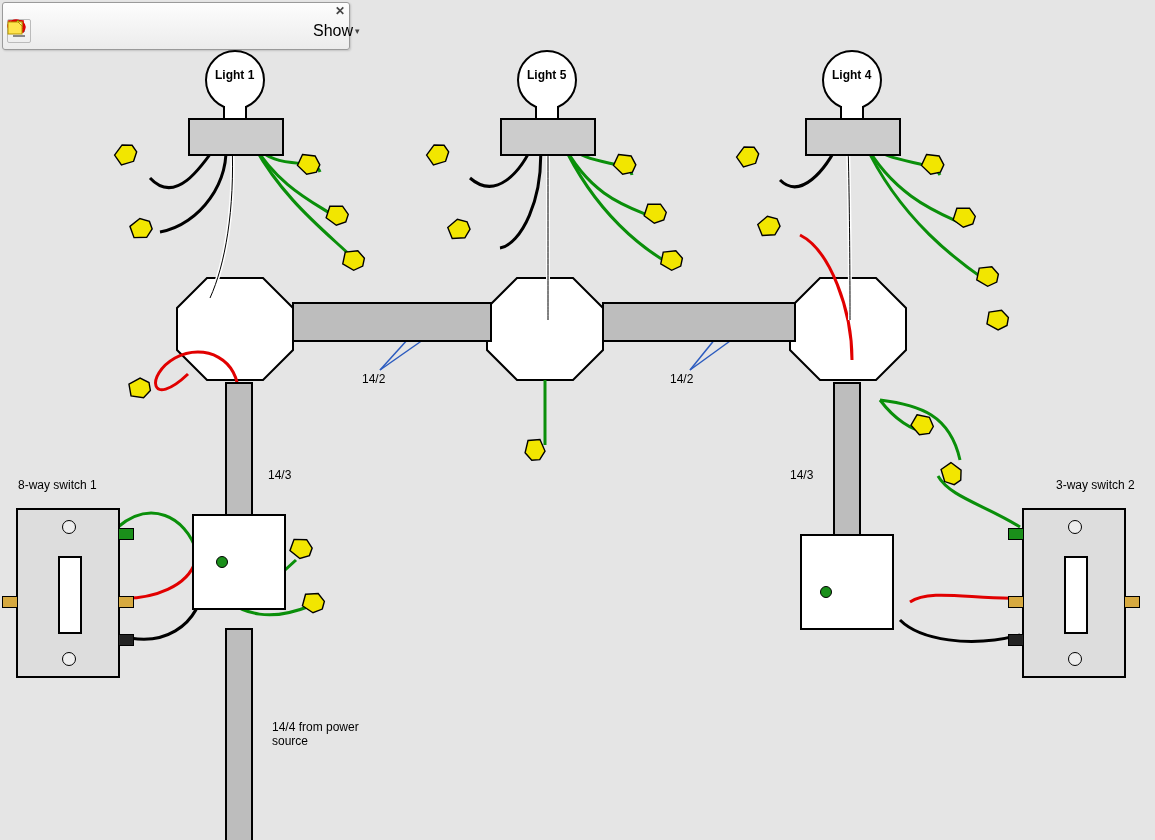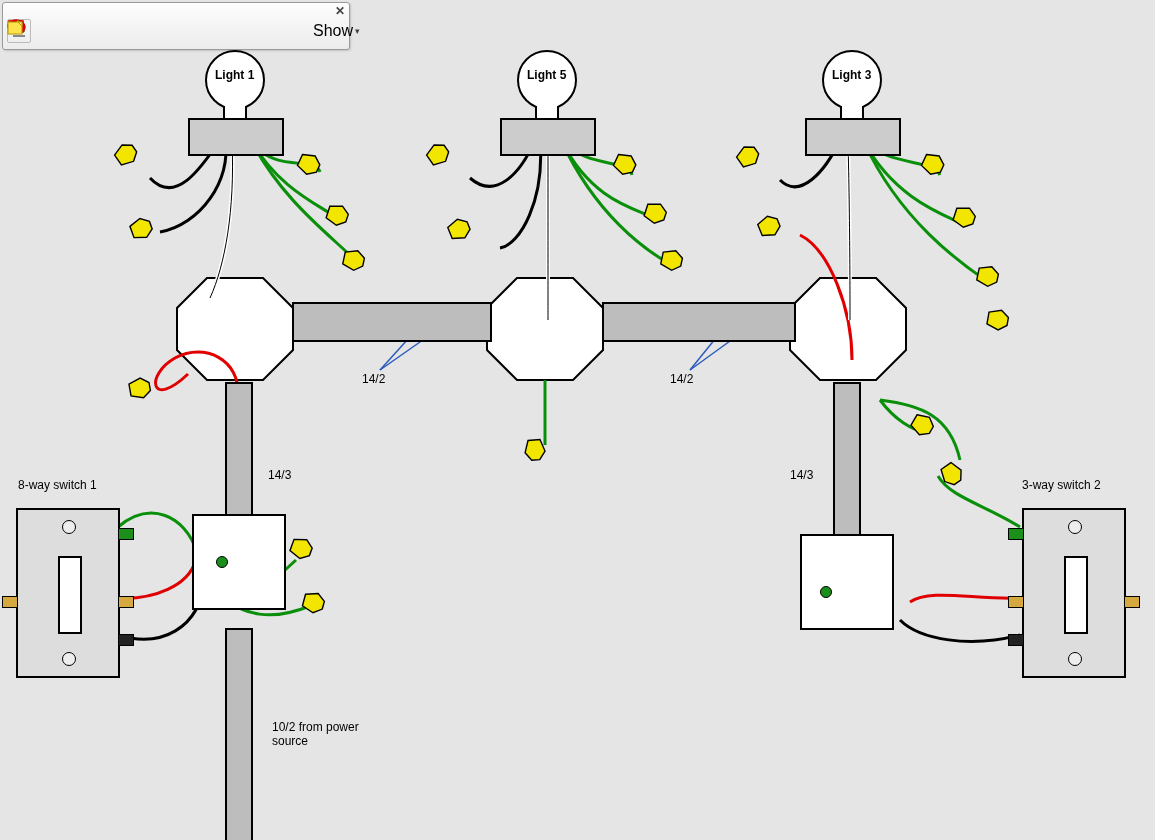--- a/index.html
+++ b/index.html
@@ -249,25 +249,25 @@
       <div class="screw b"></div>
       <div class="toggle"></div>
   <div class="term l grn" style="top:18px"></div>
   <div class="term l brs" style="top:86px"></div>
   <div class="term l blk" style="top:124px"></div>
   <div class="term r brs" style="top:86px"></div>
 </div>
 
 <div class="lbl" style="left:215px;top:68px;font-weight:bold">Light 1</div>
 <div class="lbl" style="left:527px;top:68px;font-weight:bold">Light 5</div>
-<div class="lbl" style="left:832px;top:68px;font-weight:bold">Light 3</div>
+<div class="lbl" style="left:832px;top:68px;font-weight:bold">Light 4</div>
 
 <div class="lbl" style="left:18px;top:478px">8-way switch 1</div>
-<div class="lbl" style="left:1022px;top:478px">3-way switch 2</div>
+<div class="lbl" style="left:1056px;top:478px">3-way switch 2</div>
 
 <div class="lbl" style="left:362px;top:372px">14/2</div>
 <div class="lbl" style="left:670px;top:372px">14/2</div>
 <div class="lbl" style="left:268px;top:468px">14/3</div>
 <div class="lbl" style="left:790px;top:468px">14/3</div>
-<div class="lbl" style="left:272px;top:720px">10/2 from power
+<div class="lbl" style="left:272px;top:720px">14/4 from power
 source</div>
 
 </div>
 
 </body></html>

